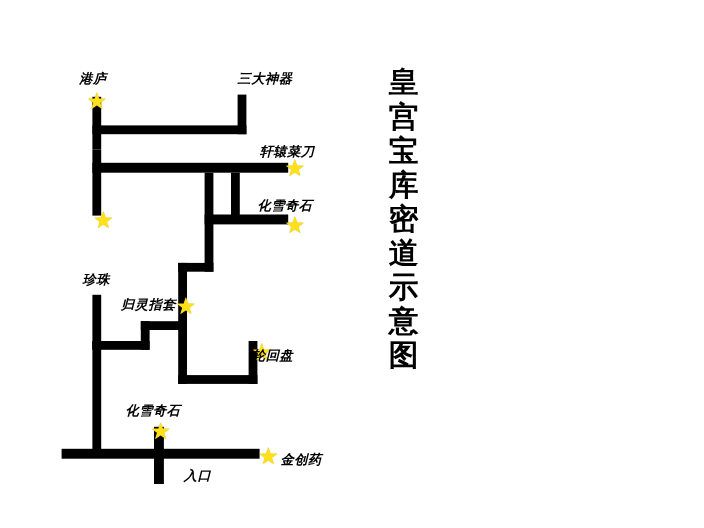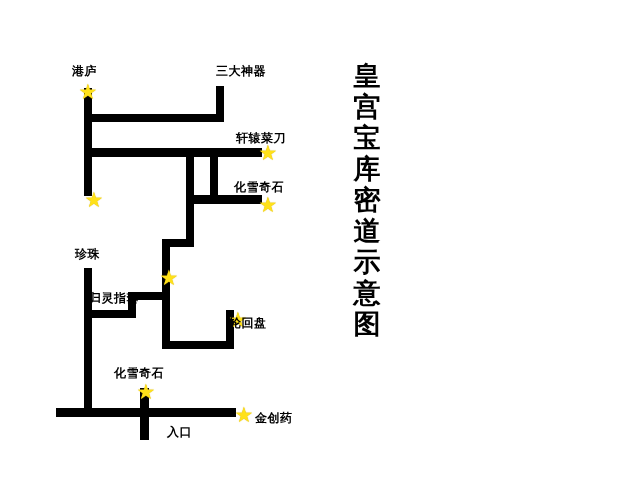--- a/index.html
+++ b/index.html
@@ -40,20 +40,21 @@
   
   .label {
     position: absolute;
     font-family: "DejaVu Sans", "Liberation Sans", sans-serif;
     font-size: 12px;
     line-height: 14px;
     color: #000000;
     white-space: nowrap;
     font-weight: 700;
     letter-spacing: 0.5px;
+    font-style: italic;
   }
   
   #map-title {
     position: absolute;
     left: 344px;
     top: 60px;
     width: 46px;
     font-size: 27px;
     line-height: 31px;
     font-weight: 700;
@@ -101,21 +102,21 @@
   <div class="star" style="left:159px; top:268px;">★</div>
   <div class="star" style="left:228px; top:310px;">★</div>
   <div class="star" style="left:136px; top:382px;">★</div>
   <div class="star" style="left:234px; top:405px;">★</div>
 
   <div class="label" style="left:72px;  top:64px;">港庐</div>
   <div class="label" style="left:216px; top:64px;">三大神器</div>
   <div class="label" style="left:236px; top:131px;">轩辕菜刀</div>
   <div class="label" style="left:234px; top:180px;">化雪奇石</div>
   <div class="label" style="left:75px;  top:199px;margin-top:48px;">珍珠</div>
-  <div class="label" style="left:89px;  top:270px;margin-top:21px;">归灵指套</div>
+  <div class="label" style="left:110px;  top:270px;">归灵指套</div>
   <div class="label" style="left:229px; top:316px;">轮回盘</div>
   <div class="label" style="left:114px; top:366px;">化雪奇石</div>
   <div class="label" style="left:255px; top:411px;">金创药</div>
   <div class="label" style="left:167px; top:425px;">入口</div>
 
   <div id="map-title">
     <span class="tchar">皇</span>
     <span class="tchar">宫</span>
     <span class="tchar">宝</span>
     <span class="tchar">库</span>

